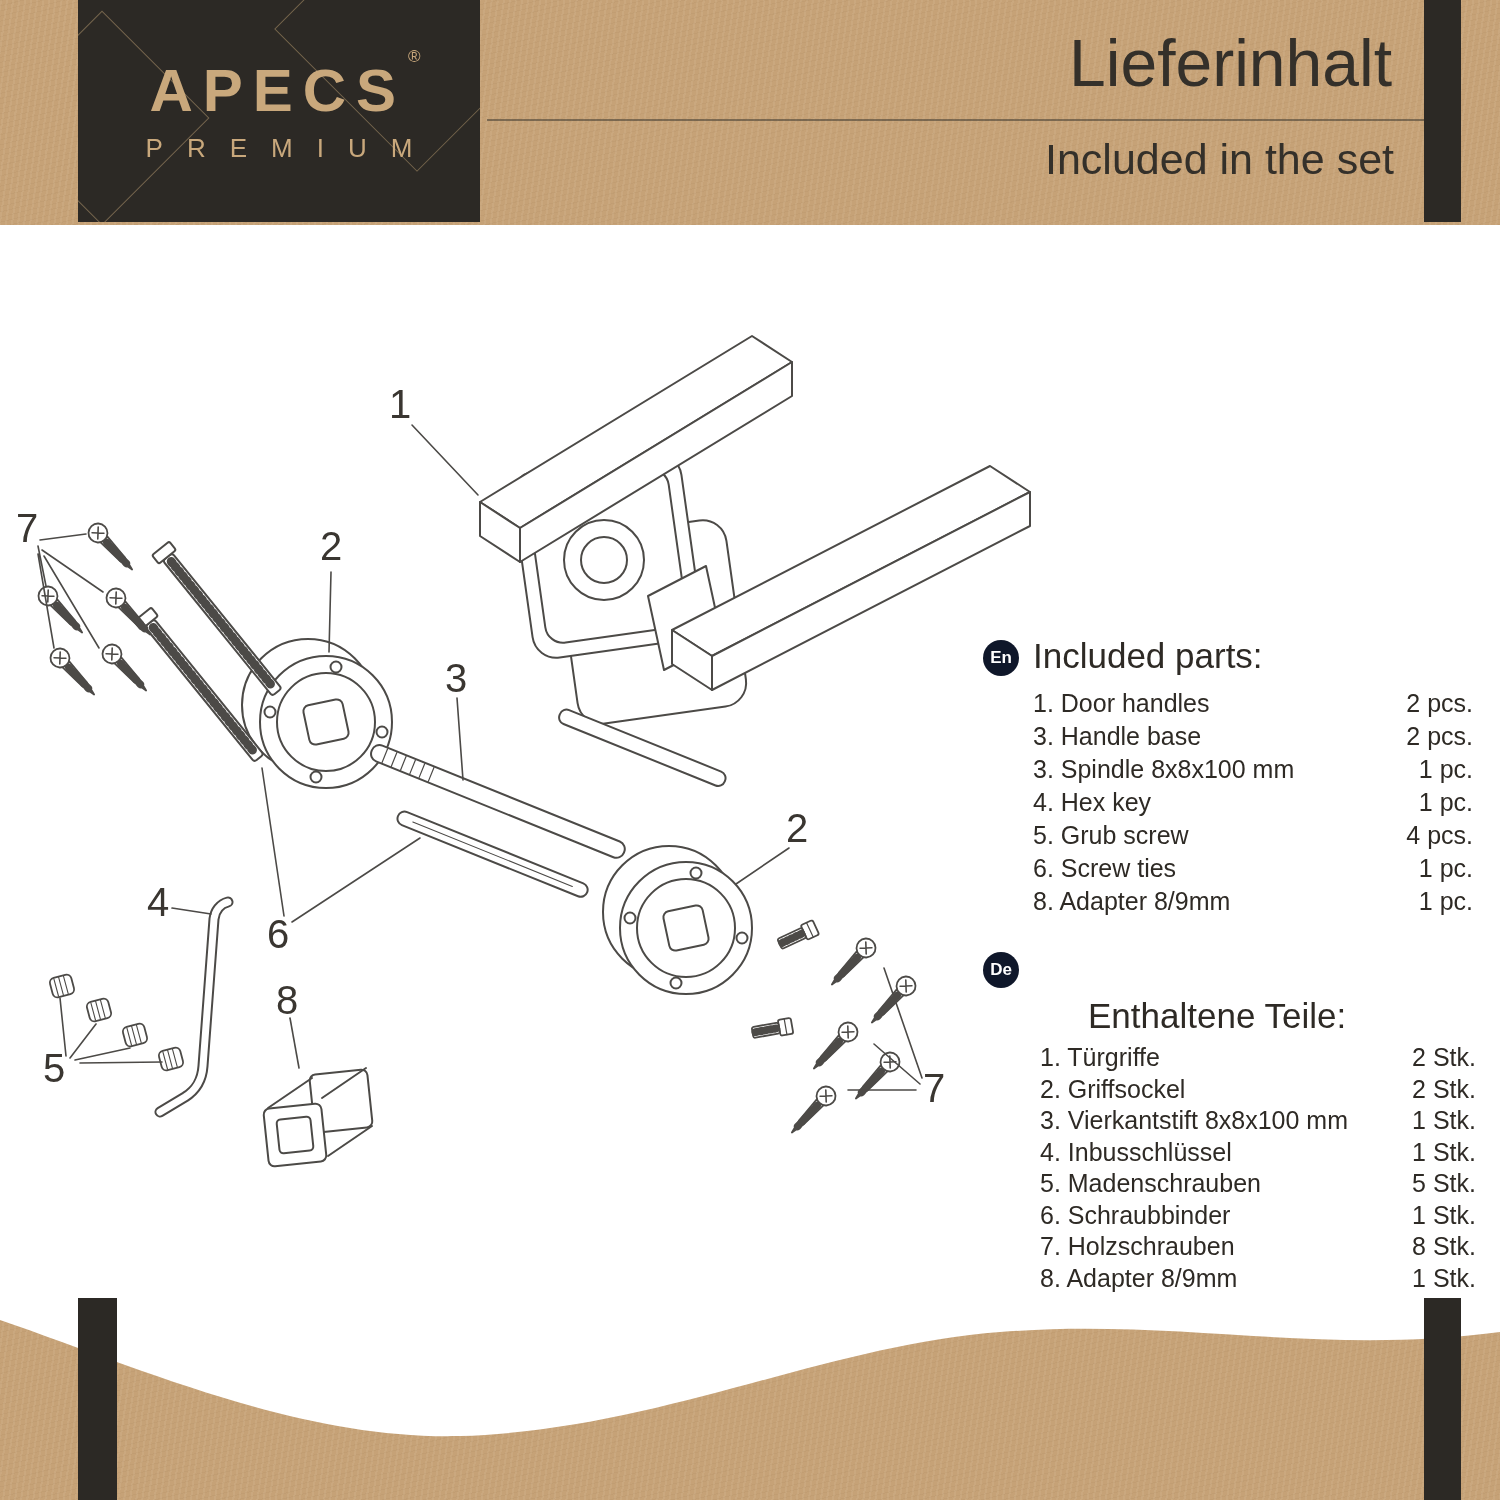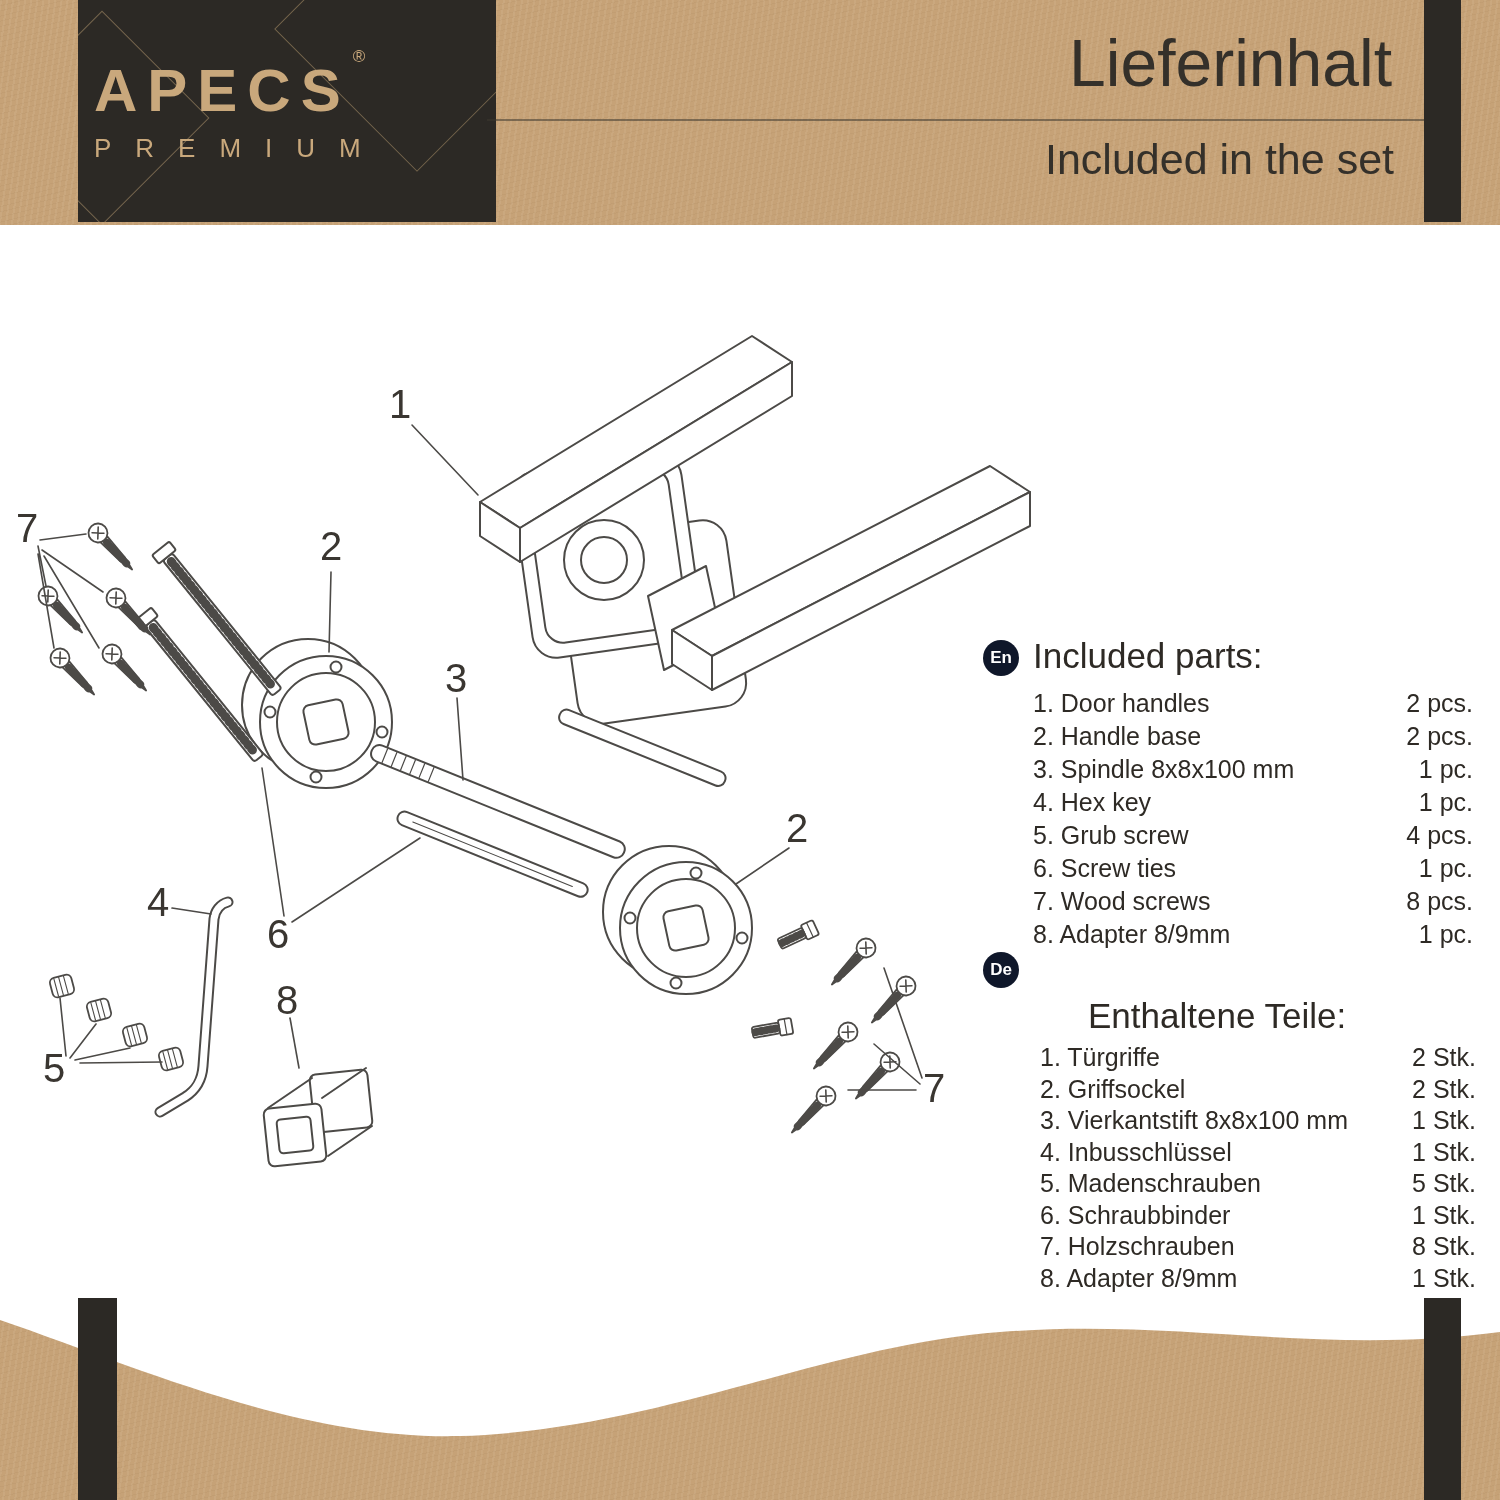--- a/index.html
+++ b/index.html
@@ -11,21 +11,21 @@
   .kraft{
     background-color:#c6a277;
     background-image:
       repeating-linear-gradient(98deg, rgba(255,244,224,0.07) 0px, rgba(255,244,224,0.07) 2px, rgba(0,0,0,0) 2px, rgba(0,0,0,0) 6px),
       repeating-linear-gradient(-14deg, rgba(120,86,48,0.06) 0px, rgba(120,86,48,0.06) 1px, rgba(0,0,0,0) 1px, rgba(0,0,0,0) 5px);
   }
   .band-top{position:absolute;left:0;top:0;width:1500px;height:225px;}
   .brand-plate{
     position:absolute;left:78px;top:0;width:402px;height:222px;
     background:#2c2925;overflow:hidden;
-    display:flex;flex-direction:column;align-items:flex-start;justify-content:center;gap:14px;padding-left:16px;
+    display:flex;flex-direction:column;align-items:center;justify-content:center;gap:14px;
   }
   .diamond{position:absolute;border:1.5px solid rgba(203,172,124,0.45);transform:rotate(45deg);}
   .d1{width:150px;height:150px;left:-52px;top:42px;}
   .d2{width:200px;height:200px;left:238px;top:-72px;}
   .brand-name{font-size:60px;font-weight:bold;letter-spacing:10px;color:#c9a87c;line-height:1;position:relative;margin-right:-10px;}
   .brand-name sup{font-size:17px;letter-spacing:0;position:relative;top:-28px;left:2px;font-weight:normal;}
   .brand-tagline{font-size:26px;letter-spacing:24px;margin-right:-24px;color:#c9a87c;line-height:1;}
   .title-de{position:absolute;top:24px;right:108px;font-size:66px;color:#34302a;line-height:1.2;}
   .header-rule{position:absolute;top:119px;left:487px;width:973px;height:2px;background:rgba(62,56,48,0.55);}
   .title-en{position:absolute;top:134px;right:106px;font-size:43px;color:#34302a;line-height:1.2;}
@@ -228,42 +228,38 @@
 
 <section>
   <div class="badge en-badge">En</div>
   <div class="list-heading en-heading">Included parts:</div>
   <div class="items en-items">
     <div class="item-row">
         <span>1. Door handles</span>
         <span class="qty">2 pcs.</span>
       </div>
     <div class="item-row">
-        <span>2. Handle base</span>
+        <span>3. Handle base</span>
         <span class="qty">2 pcs.</span>
       </div>
     <div class="item-row">
         <span>3. Spindle 8x8x100 mm</span>
         <span class="qty">1 pc.</span>
       </div>
     <div class="item-row">
         <span>4. Hex key</span>
         <span class="qty">1 pc.</span>
       </div>
     <div class="item-row">
         <span>5. Grub screw</span>
         <span class="qty">4 pcs.</span>
       </div>
     <div class="item-row">
         <span>6. Screw ties</span>
         <span class="qty">1 pc.</span>
-      </div>
-    <div class="item-row">
-        <span>7. Wood screws</span>
-        <span class="qty">8 pcs.</span>
       </div>
     <div class="item-row">
         <span>8. Adapter 8/9mm</span>
         <span class="qty">1 pc.</span>
       </div>
   </div>
 </section>
 
 <section>
   <div class="badge de-badge">De</div>

